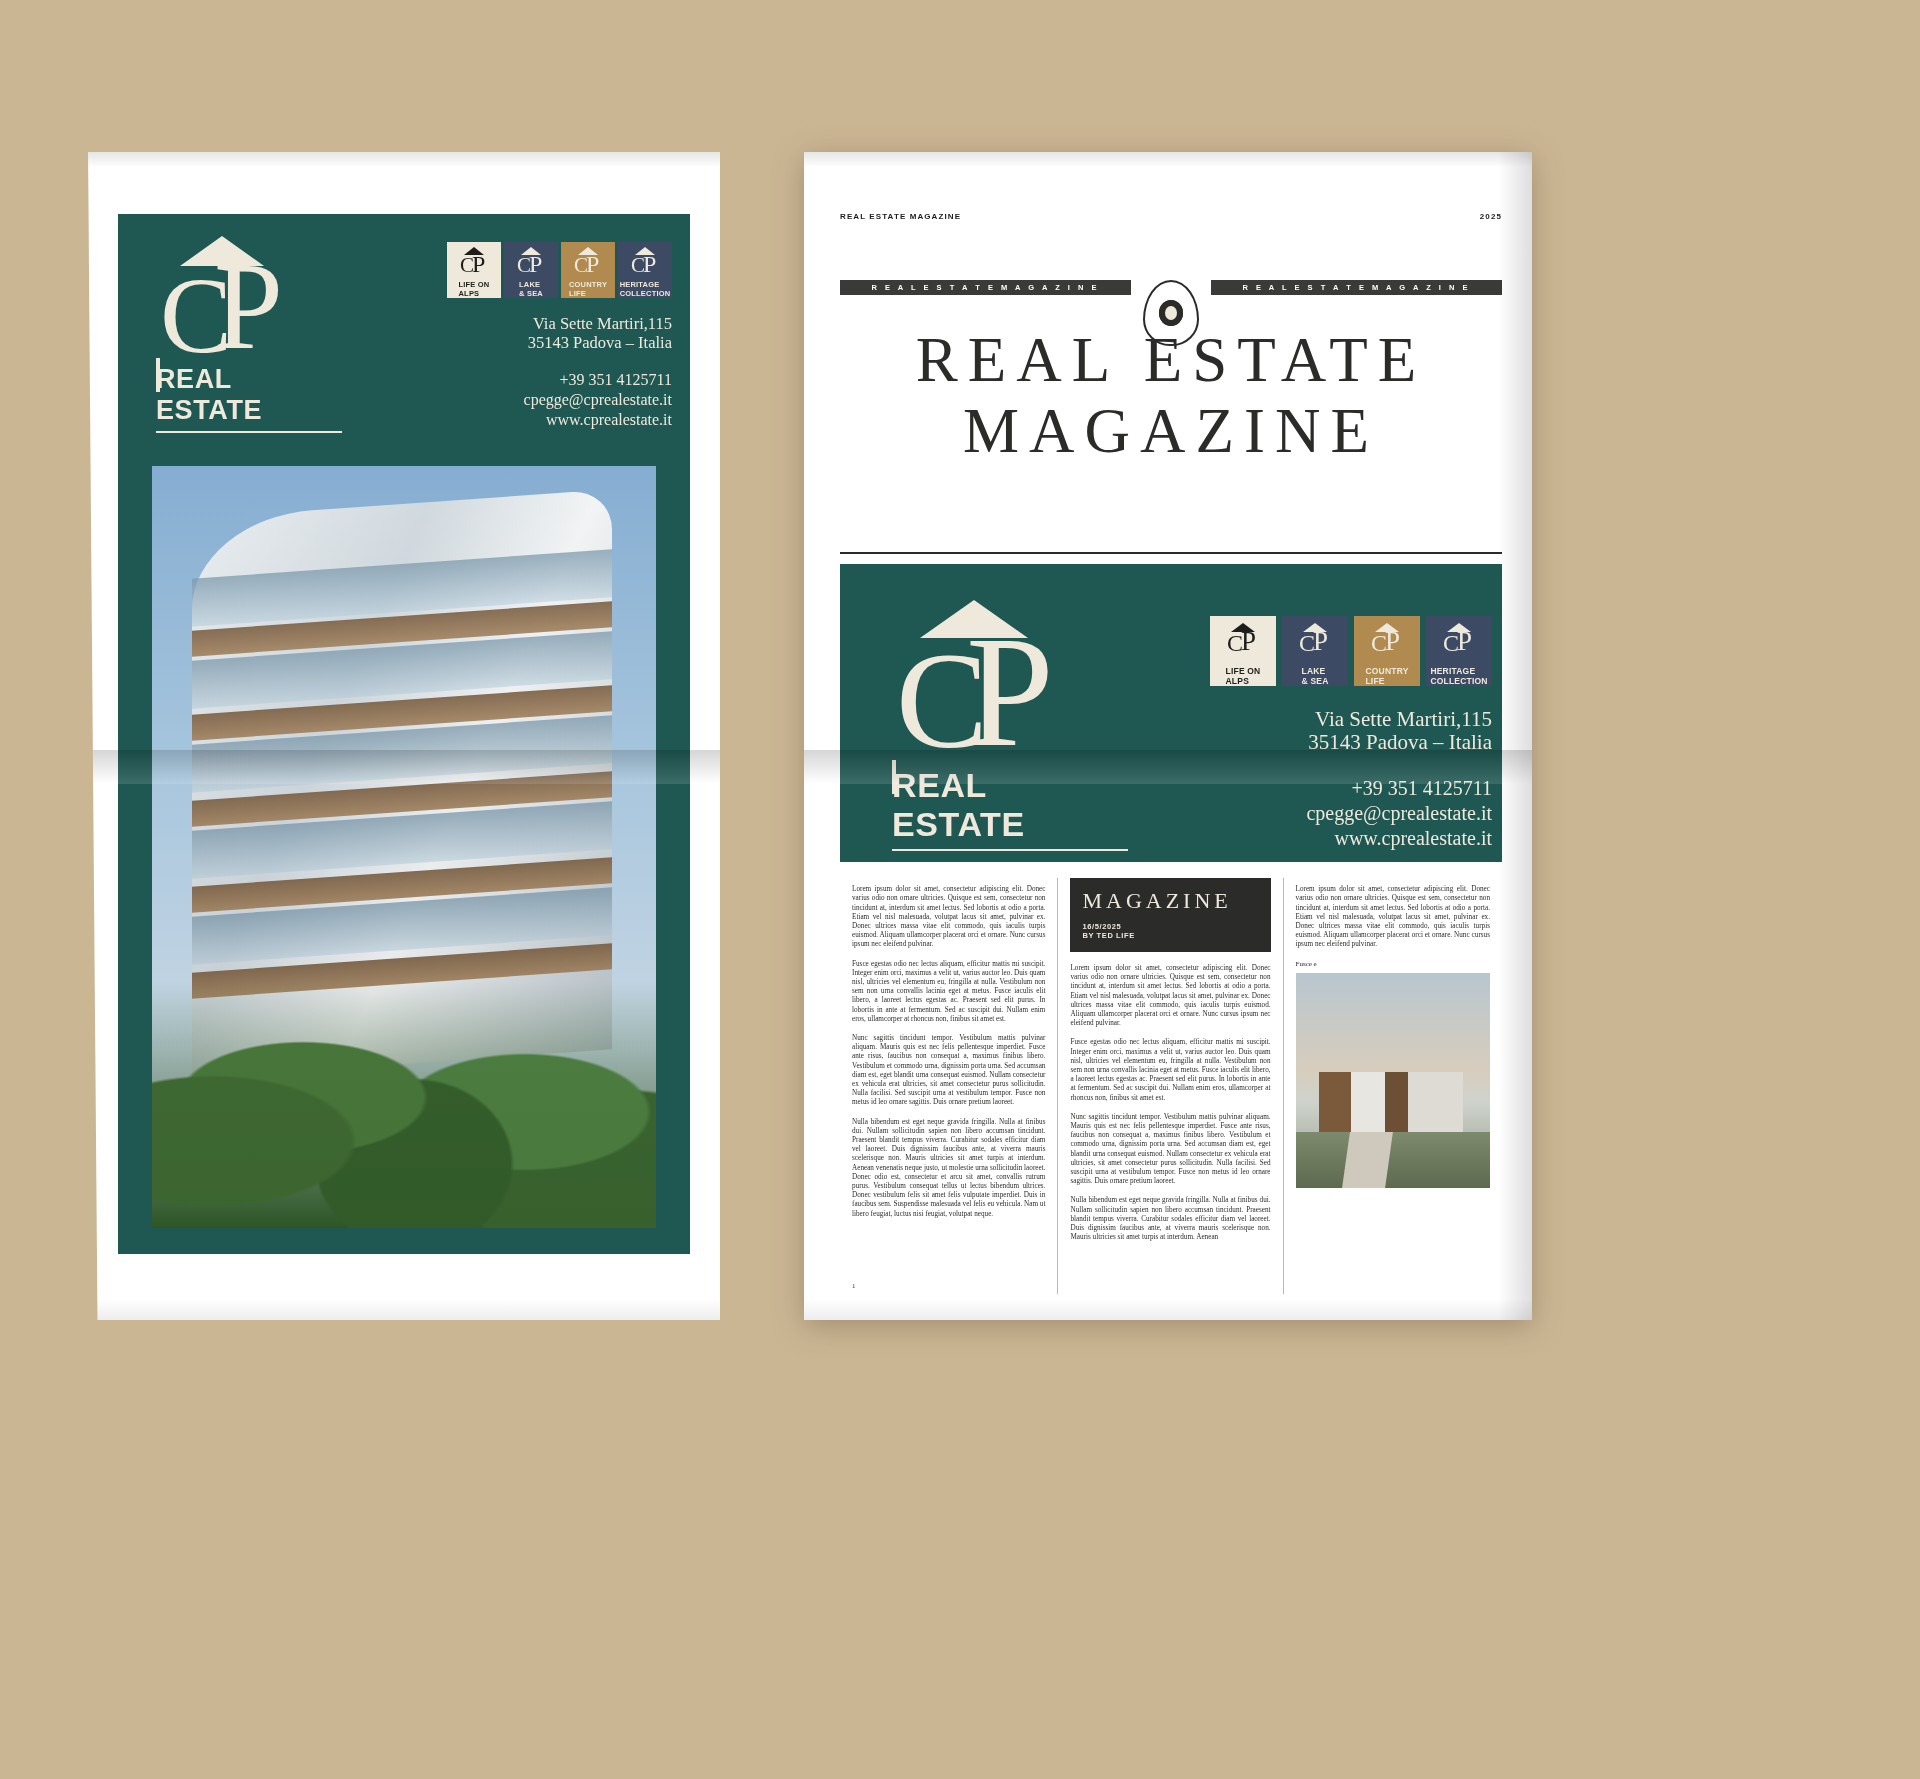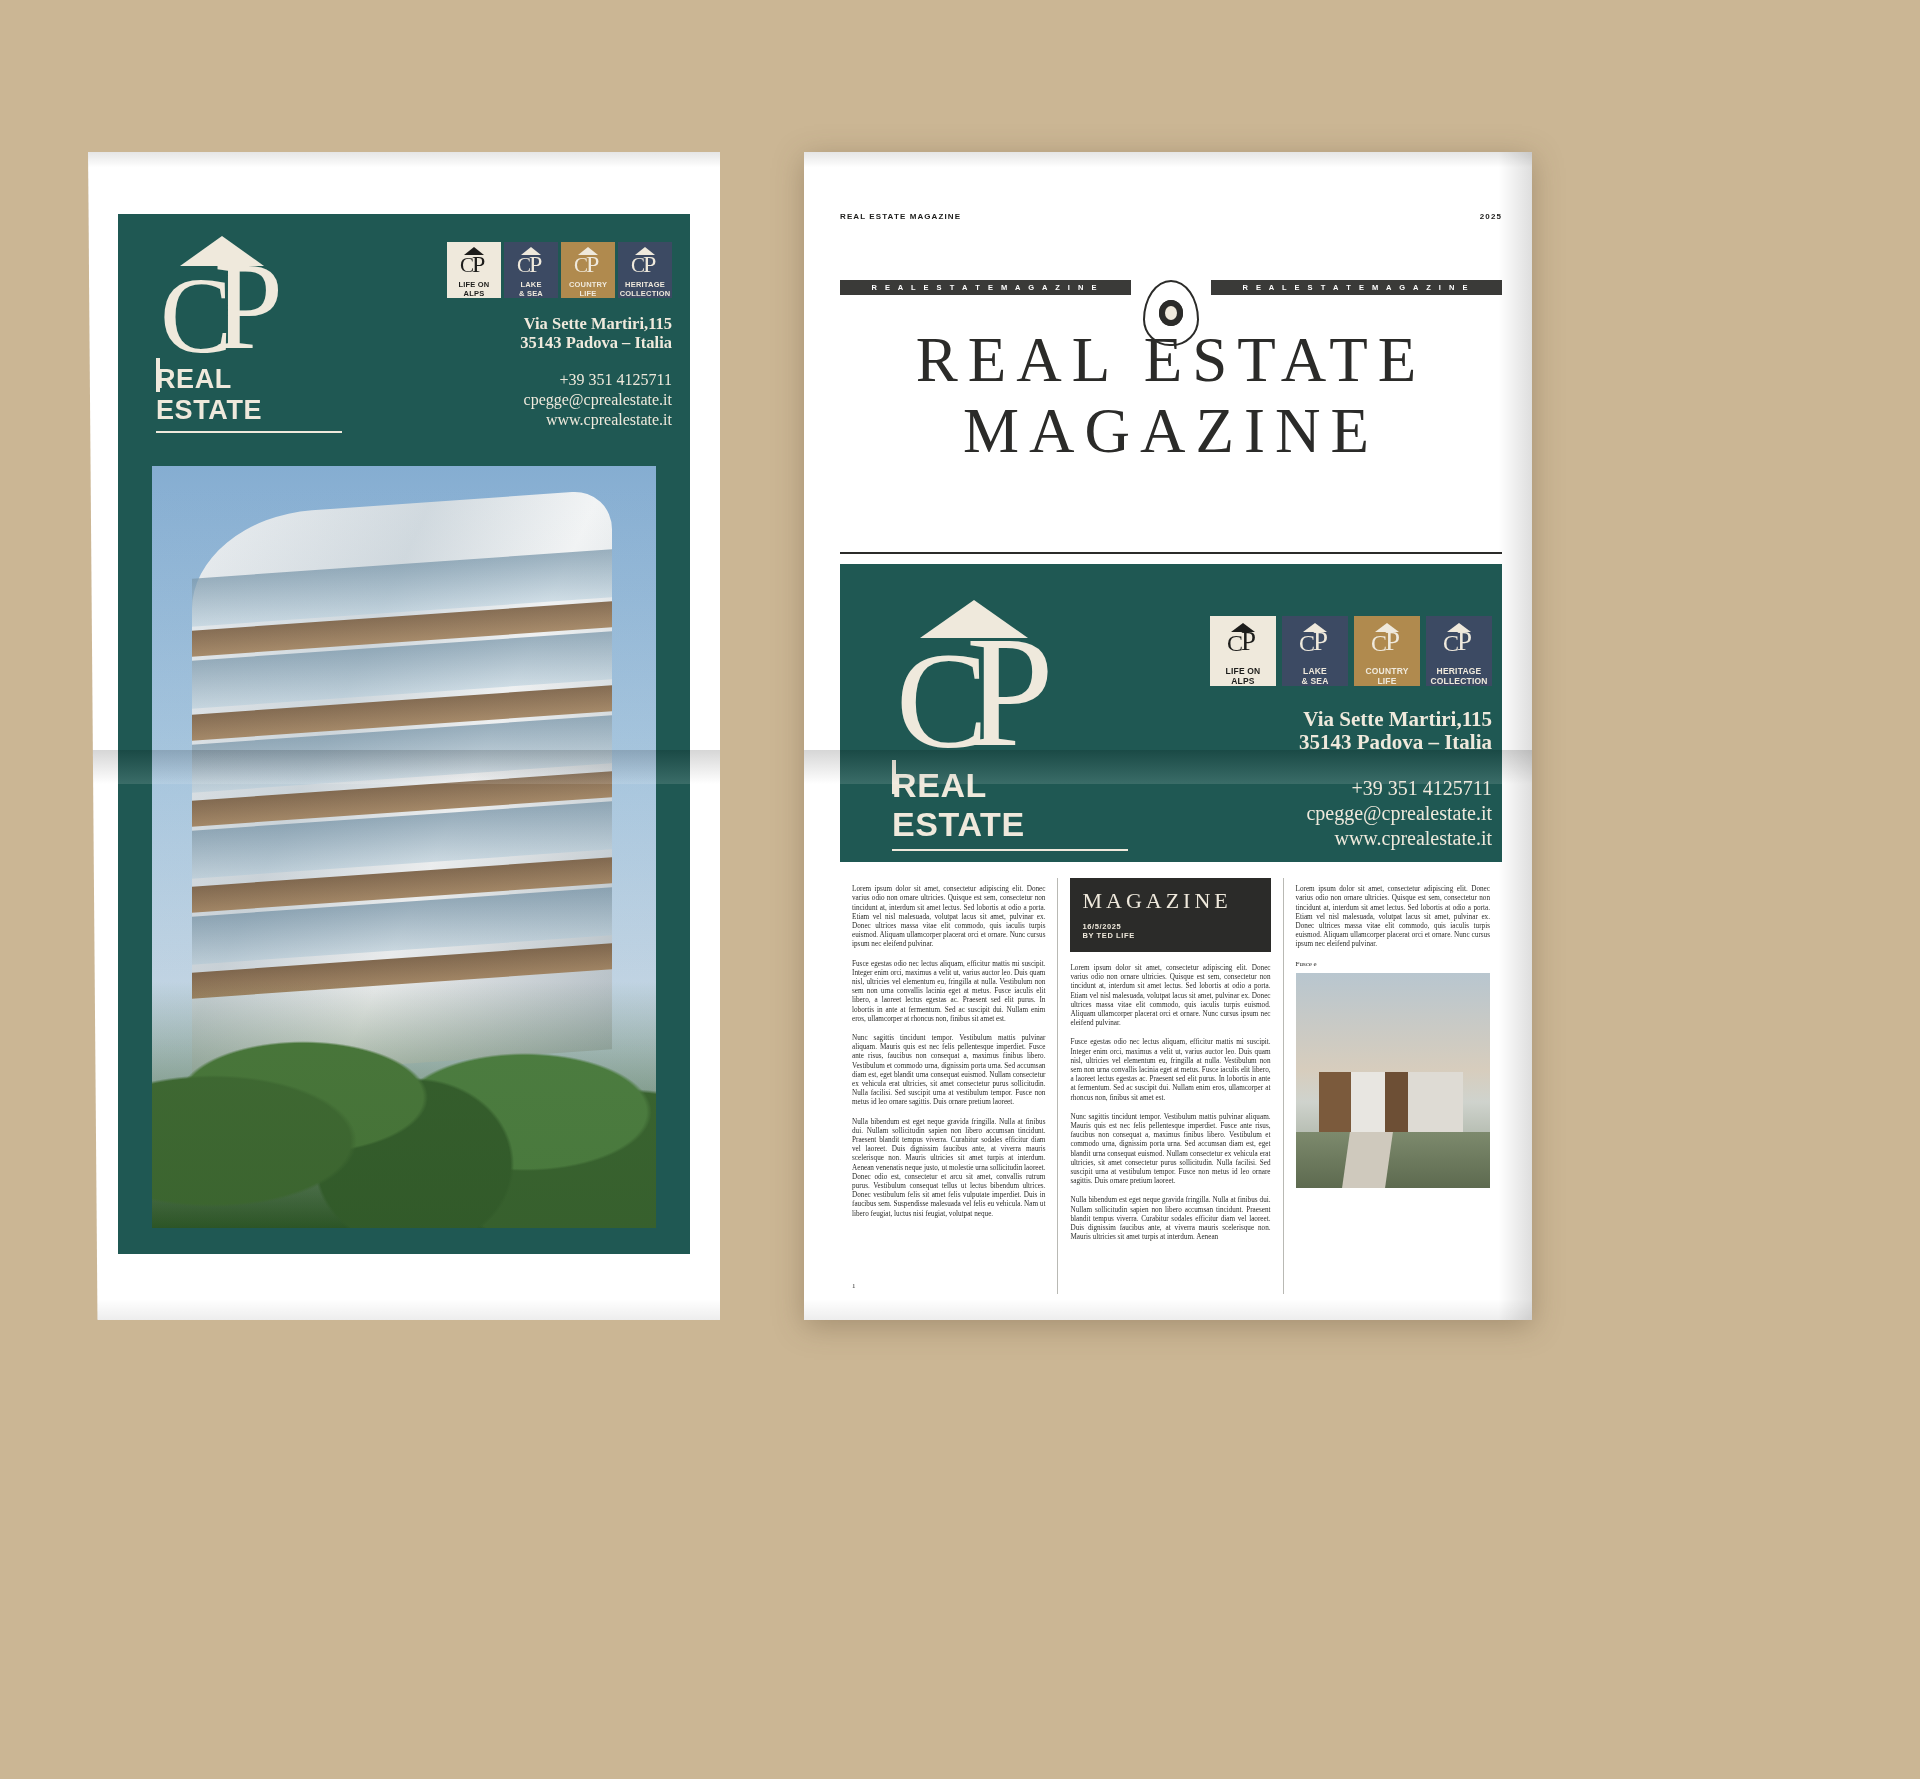--- a/index.html
+++ b/index.html
@@ -85,28 +85,28 @@
   .mini-mark{position:relative;width:30px;height:28px;}
   .mini-roof{
     position:absolute;left:5px;top:0;width:0;height:0;
     border-left:10px solid transparent;border-right:10px solid transparent;
     border-bottom:8px solid currentColor;
   }
   .mini-c{position:absolute;left:1px;top:8px;font-size:21px;line-height:1;font-family:"Liberation Serif",serif;}
   .mini-p{position:absolute;left:13px;top:5px;font-size:24px;line-height:1;font-family:"Liberation Serif",serif;}
   .bt-label{
     font-family:"Liberation Sans",sans-serif;font-weight:700;
-    font-size:7.5px;line-height:8.5px;text-align:center;letter-spacing:.2px;margin-top:17px;
+    font-size:7.5px;line-height:8.5px;text-align:left;letter-spacing:.2px;margin-top:17px;
   }
 
   .contact{
     position:absolute;right:18px;top:100px;text-align:right;color:#efe9dc;
     font-family:"Liberation Serif",serif;
   }
-  .contact .addr{font-size:16.5px;line-height:19px;font-weight:bold;}
+  .contact .addr{font-size:16.5px;line-height:19px;}
   .contact .phone{margin-top:18px;font-size:16px;line-height:20px;}
 
   .cover-photo{
     position:absolute;left:34px;top:252px;width:504px;height:762px;
     overflow:hidden;background:#9fc4dd;
   }
   .sky{
     position:absolute;inset:0;
     background:linear-gradient(to bottom,#7fa9cf 0%,#a9c9e2 40%,#cfe0ee 75%,#dfe9f1 100%);
   }

